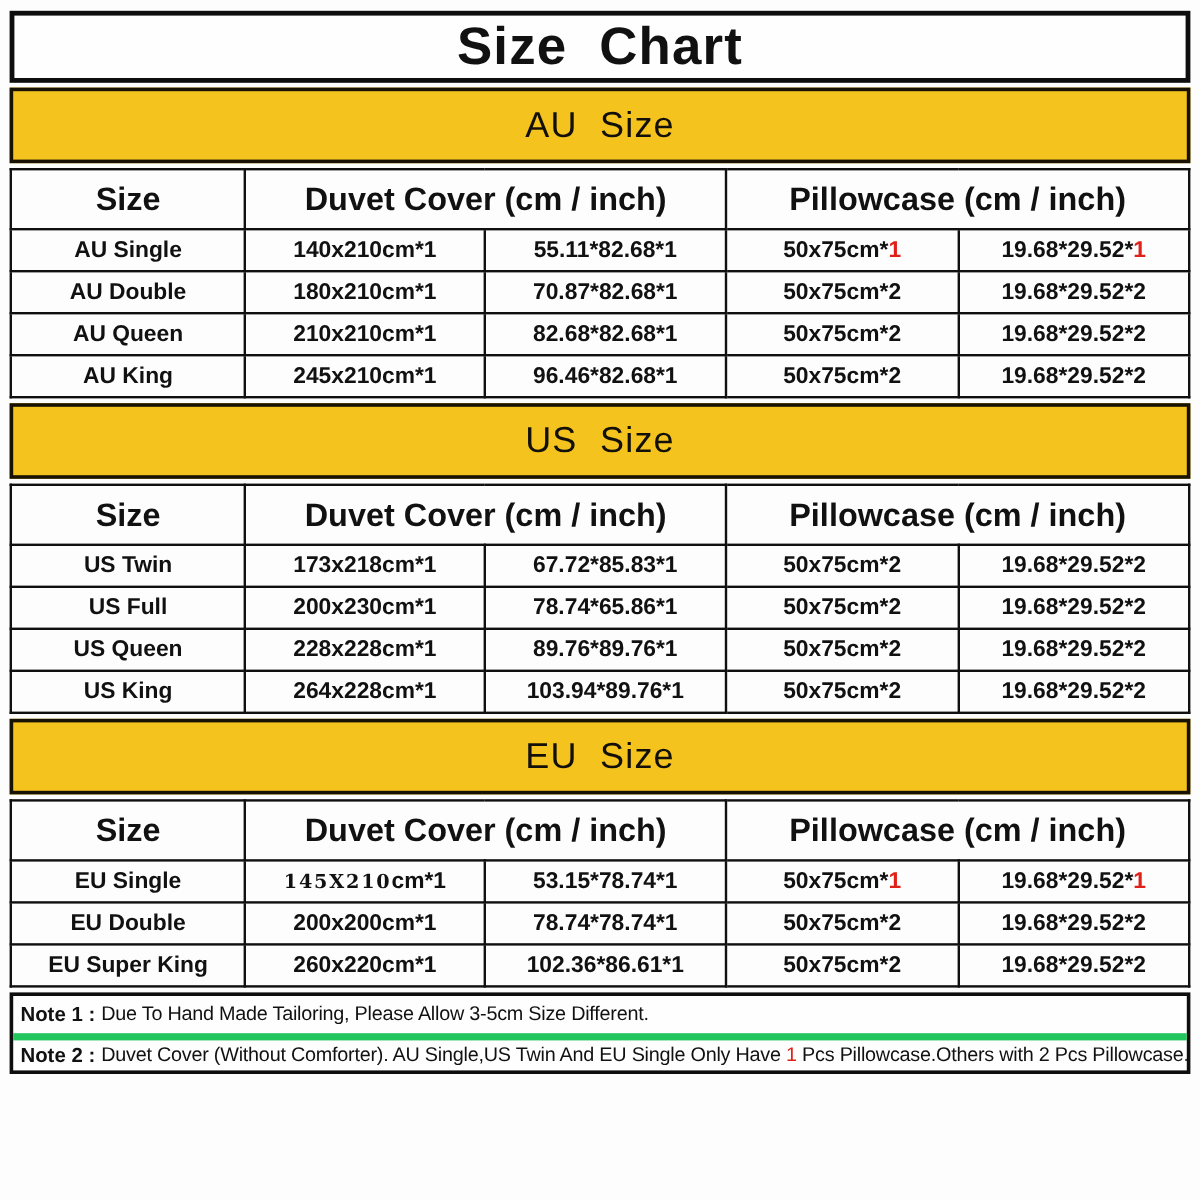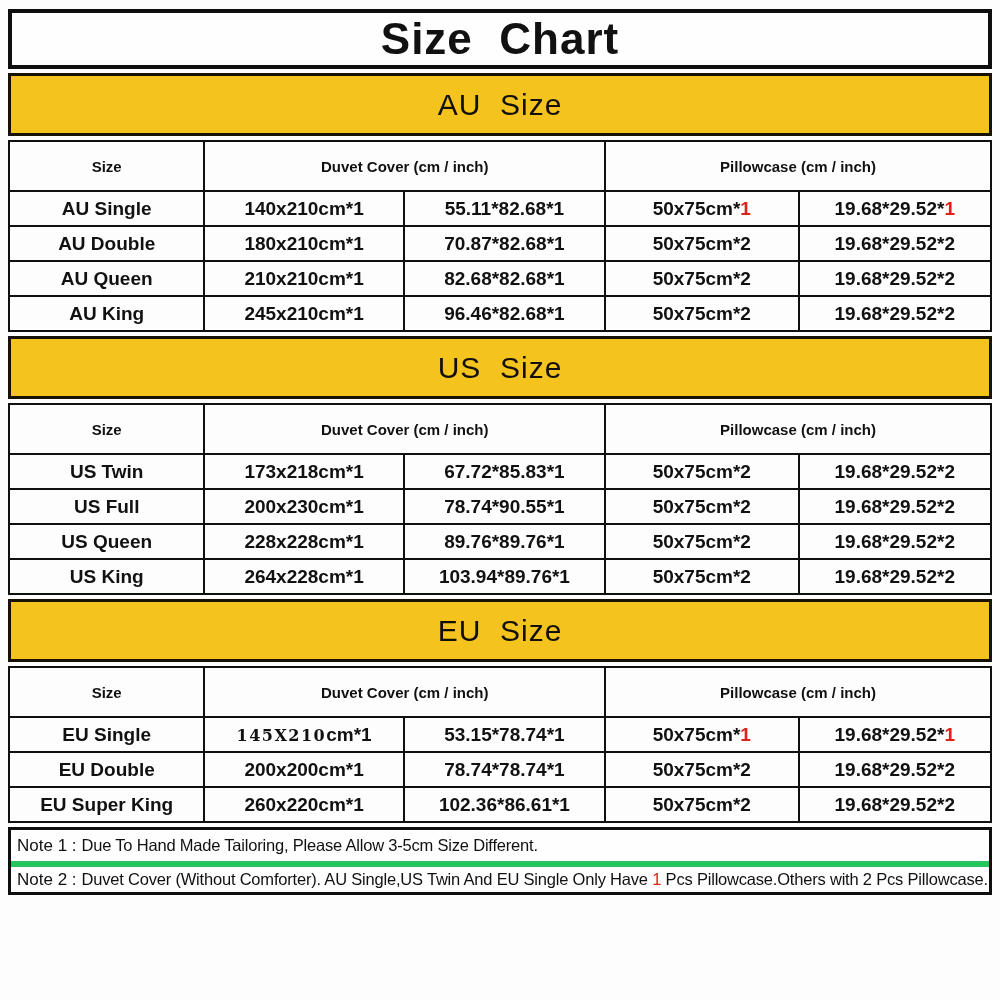--- a/index.html
+++ b/index.html
@@ -25,38 +25,38 @@
   .banner span{font-size:30px;font-weight:400;letter-spacing:1px;color:#121008;}
   
   table.size-table{
     width:100%;border-collapse:collapse;table-layout:fixed;
     margin-bottom:4px;
   }
   table.size-table th, table.size-table td{
     border:2px solid #101010;text-align:center;vertical-align:middle;
     font-weight:700;padding:0;overflow:hidden;white-space:nowrap;
   }
-  table.size-table th{height:48px;font-size:15px;}
+  table.size-table th{height:48px;font-size:27px;}
   table.size-table td{height:33px;font-size:19px;}
   .qty-red{color:#df2119;}
   .qty-dark{color:#111;}
   .alt-num{
     font-family:"DejaVu Serif", serif;font-size:16px;font-weight:700;
     letter-spacing:1.5px;
   }
   
   .notes-box{
     box-sizing:border-box;border:3px solid #0e0e0e;background:#fefefe;
   }
   .note-row{
     box-sizing:border-box;height:31px;display:flex;align-items:center;
     padding:0 6px;white-space:nowrap;overflow:hidden;
   }
   .note-row + .note-row{border-top:6px solid #22c55e;}
-  .note-label{font-weight:400;font-size:17px;margin-right:5px;flex:none;}
+  .note-label{font-weight:700;font-size:17px;margin-right:5px;flex:none;}
   .note-text{font-weight:400;font-size:16.5px;letter-spacing:-0.2px;}
   .note-red{color:#df2119;font-weight:400;}
 </style>
 </head>
 <body>
 
 <div class="page">
 
   <div class="title-box">
     <span>Size&nbsp; Chart</span>
@@ -130,21 +130,21 @@
     <tr>
       <td>US Twin</td>
       <td>173x218cm*1</td>
       <td>67.72*85.83*1</td>
       <td><span>50x75cm*</span><span class="qty-dark">2</span></td>
       <td><span>19.68*29.52*</span><span class="qty-dark">2</span></td>
     </tr>
     <tr>
       <td>US Full</td>
       <td>200x230cm*1</td>
-      <td>78.74*90.55*1</td>
+      <td>78.74*65.86*1</td>
       <td><span>50x75cm*</span><span class="qty-dark">2</span></td>
       <td><span>19.68*29.52*</span><span class="qty-dark">2</span></td>
     </tr>
     <tr>
       <td>US Queen</td>
       <td>228x228cm*1</td>
       <td>89.76*89.76*1</td>
       <td><span>50x75cm*</span><span class="qty-dark">2</span></td>
       <td><span>19.68*29.52*</span><span class="qty-dark">2</span></td>
     </tr>

